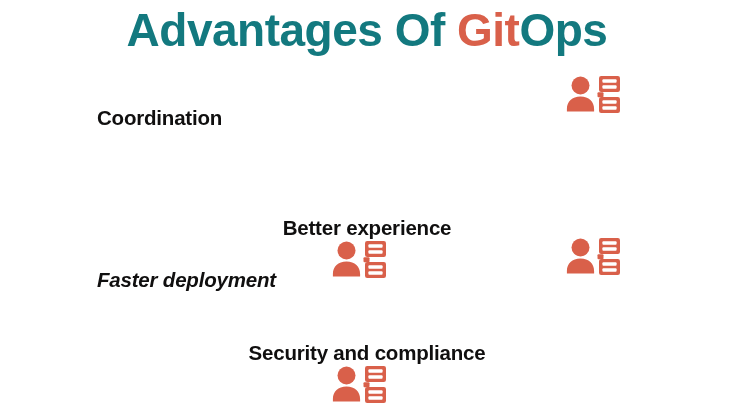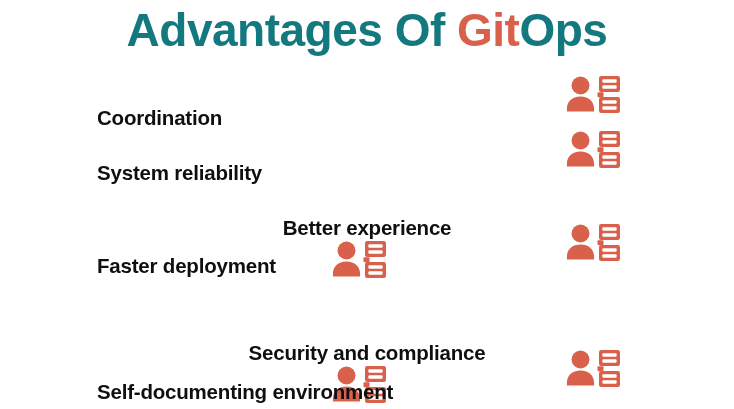--- a/index.html
+++ b/index.html
@@ -100,40 +100,20 @@
           <g fill="#FFFFFF">
             <rect x="36.4" y="4.2" width="14.2" height="3.6" rx="1"></rect>
             <rect x="36.4" y="10.2" width="14.2" height="3.6" rx="1"></rect>
             <rect x="36.4" y="25.2" width="14.2" height="3.6" rx="1"></rect>
             <rect x="36.4" y="31.2" width="14.2" height="3.6" rx="1"></rect>
           </g>
         </svg>
       </span>
     </div>
 
-    <div class="row" style="top:61px;">
-      <span class="row-label">System reliability</span>
-      <span class="row-icon">
-        <svg width="55" height="38" viewBox="0 0 55 38" xmlns="http://www.w3.org/2000/svg">
-          <g fill="#D9604A">
-            <circle cx="14.5" cy="10.5" r="9"></circle>
-            <path d="M14.5 21.5c-8.4 0-13.6 5.1-13.6 12.4 0 1.6 0 2.6 0 2.6h27.2s0-1 0-2.6c0-7.3-5.2-12.4-13.6-12.4z"></path>
-            <rect x="31.5" y="17.2" width="6" height="5" rx="1"></rect>
-            <rect x="33" y="1" width="21" height="16" rx="2.2"></rect>
-            <rect x="33" y="22" width="21" height="16" rx="2.2"></rect>
-          </g>
-          <g fill="#FFFFFF">
-            <rect x="36.4" y="4.2" width="14.2" height="3.6" rx="1"></rect>
-            <rect x="36.4" y="10.2" width="14.2" height="3.6" rx="1"></rect>
-            <rect x="36.4" y="25.2" width="14.2" height="3.6" rx="1"></rect>
-            <rect x="36.4" y="31.2" width="14.2" height="3.6" rx="1"></rect>
-          </g>
-        </svg>
-      </span>
-    </div>
 
     <div class="row" style="top:100px;flex-direction:column;">
       <span class="row-label">Better experience</span>
       <span class="row-icon">
         <svg width="55" height="38" viewBox="0 0 55 38" xmlns="http://www.w3.org/2000/svg">
           <g fill="#D9604A">
             <circle cx="14.5" cy="10.5" r="9"></circle>
             <path d="M14.5 21.5c-8.4 0-13.6 5.1-13.6 12.4 0 1.6 0 2.6 0 2.6h27.2s0-1 0-2.6c0-7.3-5.2-12.4-13.6-12.4z"></path>
             <rect x="31.5" y="17.2" width="6" height="5" rx="1"></rect>
             <rect x="33" y="1" width="21" height="16" rx="2.2"></rect>
@@ -142,21 +122,21 @@
           <g fill="#FFFFFF">
             <rect x="36.4" y="4.2" width="14.2" height="3.6" rx="1"></rect>
             <rect x="36.4" y="10.2" width="14.2" height="3.6" rx="1"></rect>
             <rect x="36.4" y="25.2" width="14.2" height="3.6" rx="1"></rect>
             <rect x="36.4" y="31.2" width="14.2" height="3.6" rx="1"></rect>
           </g>
         </svg>
       </span>
     </div>
 
-    <div class="row" style="top:154px;">
+    <div class="row" style="top:168px;font-style:italic;">
       <span class="row-label">Faster deployment</span>
       <span class="row-icon">
         <svg width="55" height="38" viewBox="0 0 55 38" xmlns="http://www.w3.org/2000/svg">
           <g fill="#D9604A">
             <circle cx="14.5" cy="10.5" r="9"></circle>
             <path d="M14.5 21.5c-8.4 0-13.6 5.1-13.6 12.4 0 1.6 0 2.6 0 2.6h27.2s0-1 0-2.6c0-7.3-5.2-12.4-13.6-12.4z"></path>
             <rect x="31.5" y="17.2" width="6" height="5" rx="1"></rect>
             <rect x="33" y="1" width="21" height="16" rx="2.2"></rect>
             <rect x="33" y="22" width="21" height="16" rx="2.2"></rect>
           </g>
@@ -184,35 +164,15 @@
           <g fill="#FFFFFF">
             <rect x="36.4" y="4.2" width="14.2" height="3.6" rx="1"></rect>
             <rect x="36.4" y="10.2" width="14.2" height="3.6" rx="1"></rect>
             <rect x="36.4" y="25.2" width="14.2" height="3.6" rx="1"></rect>
             <rect x="36.4" y="31.2" width="14.2" height="3.6" rx="1"></rect>
           </g>
         </svg>
       </span>
     </div>
 
-    <div class="row" style="top:280px;">
-      <span class="row-label">Self-documenting environment</span>
-      <span class="row-icon">
-        <svg width="55" height="38" viewBox="0 0 55 38" xmlns="http://www.w3.org/2000/svg">
-          <g fill="#D9604A">
-            <circle cx="14.5" cy="10.5" r="9"></circle>
-            <path d="M14.5 21.5c-8.4 0-13.6 5.1-13.6 12.4 0 1.6 0 2.6 0 2.6h27.2s0-1 0-2.6c0-7.3-5.2-12.4-13.6-12.4z"></path>
-            <rect x="31.5" y="17.2" width="6" height="5" rx="1"></rect>
-            <rect x="33" y="1" width="21" height="16" rx="2.2"></rect>
-            <rect x="33" y="22" width="21" height="16" rx="2.2"></rect>
-          </g>
-          <g fill="#FFFFFF">
-            <rect x="36.4" y="4.2" width="14.2" height="3.6" rx="1"></rect>
-            <rect x="36.4" y="10.2" width="14.2" height="3.6" rx="1"></rect>
-            <rect x="36.4" y="25.2" width="14.2" height="3.6" rx="1"></rect>
-            <rect x="36.4" y="31.2" width="14.2" height="3.6" rx="1"></rect>
-          </g>
-        </svg>
-      </span>
-    </div>
 
   </div>
 </div>
 
 </body></html>

